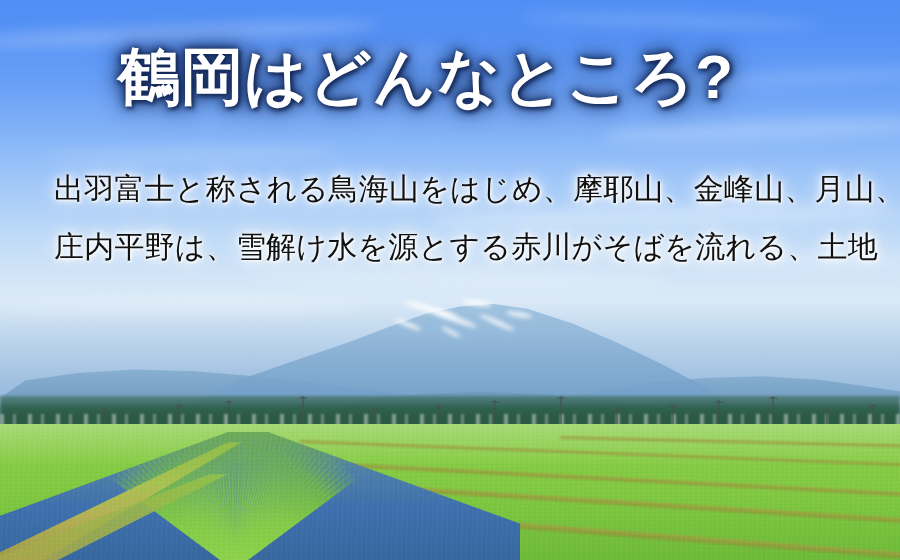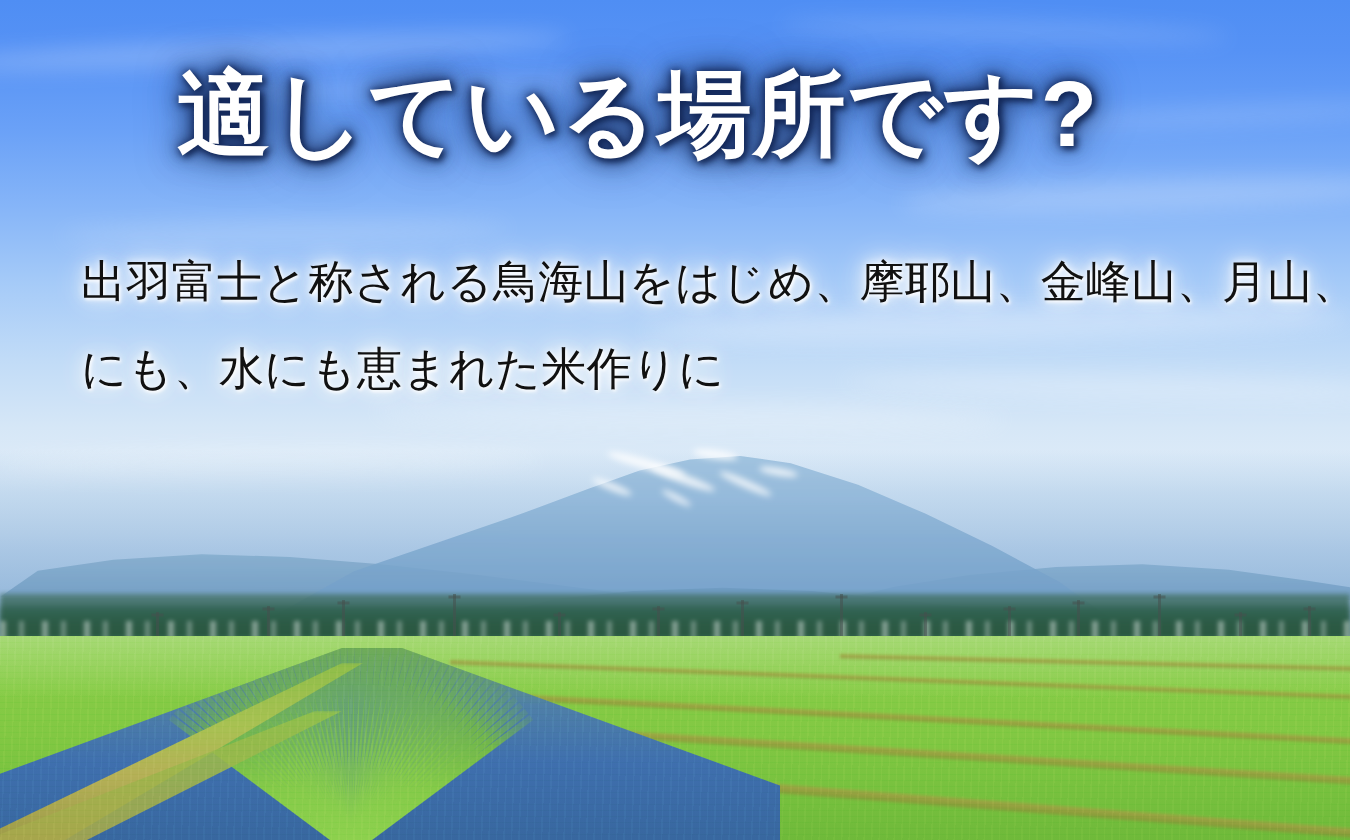--- a/index.html
+++ b/index.html
@@ -325,20 +325,20 @@
           <div class="row" style="transform: rotate(49.2deg); opacity: 0.97;"></div>
           <div class="row" style="transform: rotate(51.25deg); opacity: 0.98;"></div>
           <div class="row" style="transform: rotate(53.3deg); opacity: 1;"></div>
         </div>
     </div>
     <div class="bund"></div>
     <div class="bund2"></div>
     <div class="speckle"></div>
   </div>
 
-  <div class="title">適している場所です?</div>
+  <div class="title">鶴岡はどんなところ?</div>
 
   <div class="body-text">
     <div class="line">出羽富士と称される鳥海山をはじめ、摩耶山、金峰山、月山、</div>
-    <div class="line">にも、水にも恵まれた米作りに</div>
+    <div class="line">庄内平野は、雪解け水を源とする赤川がそばを流れる、土地</div>
   </div>
 
 </div>
 
 </body></html>

